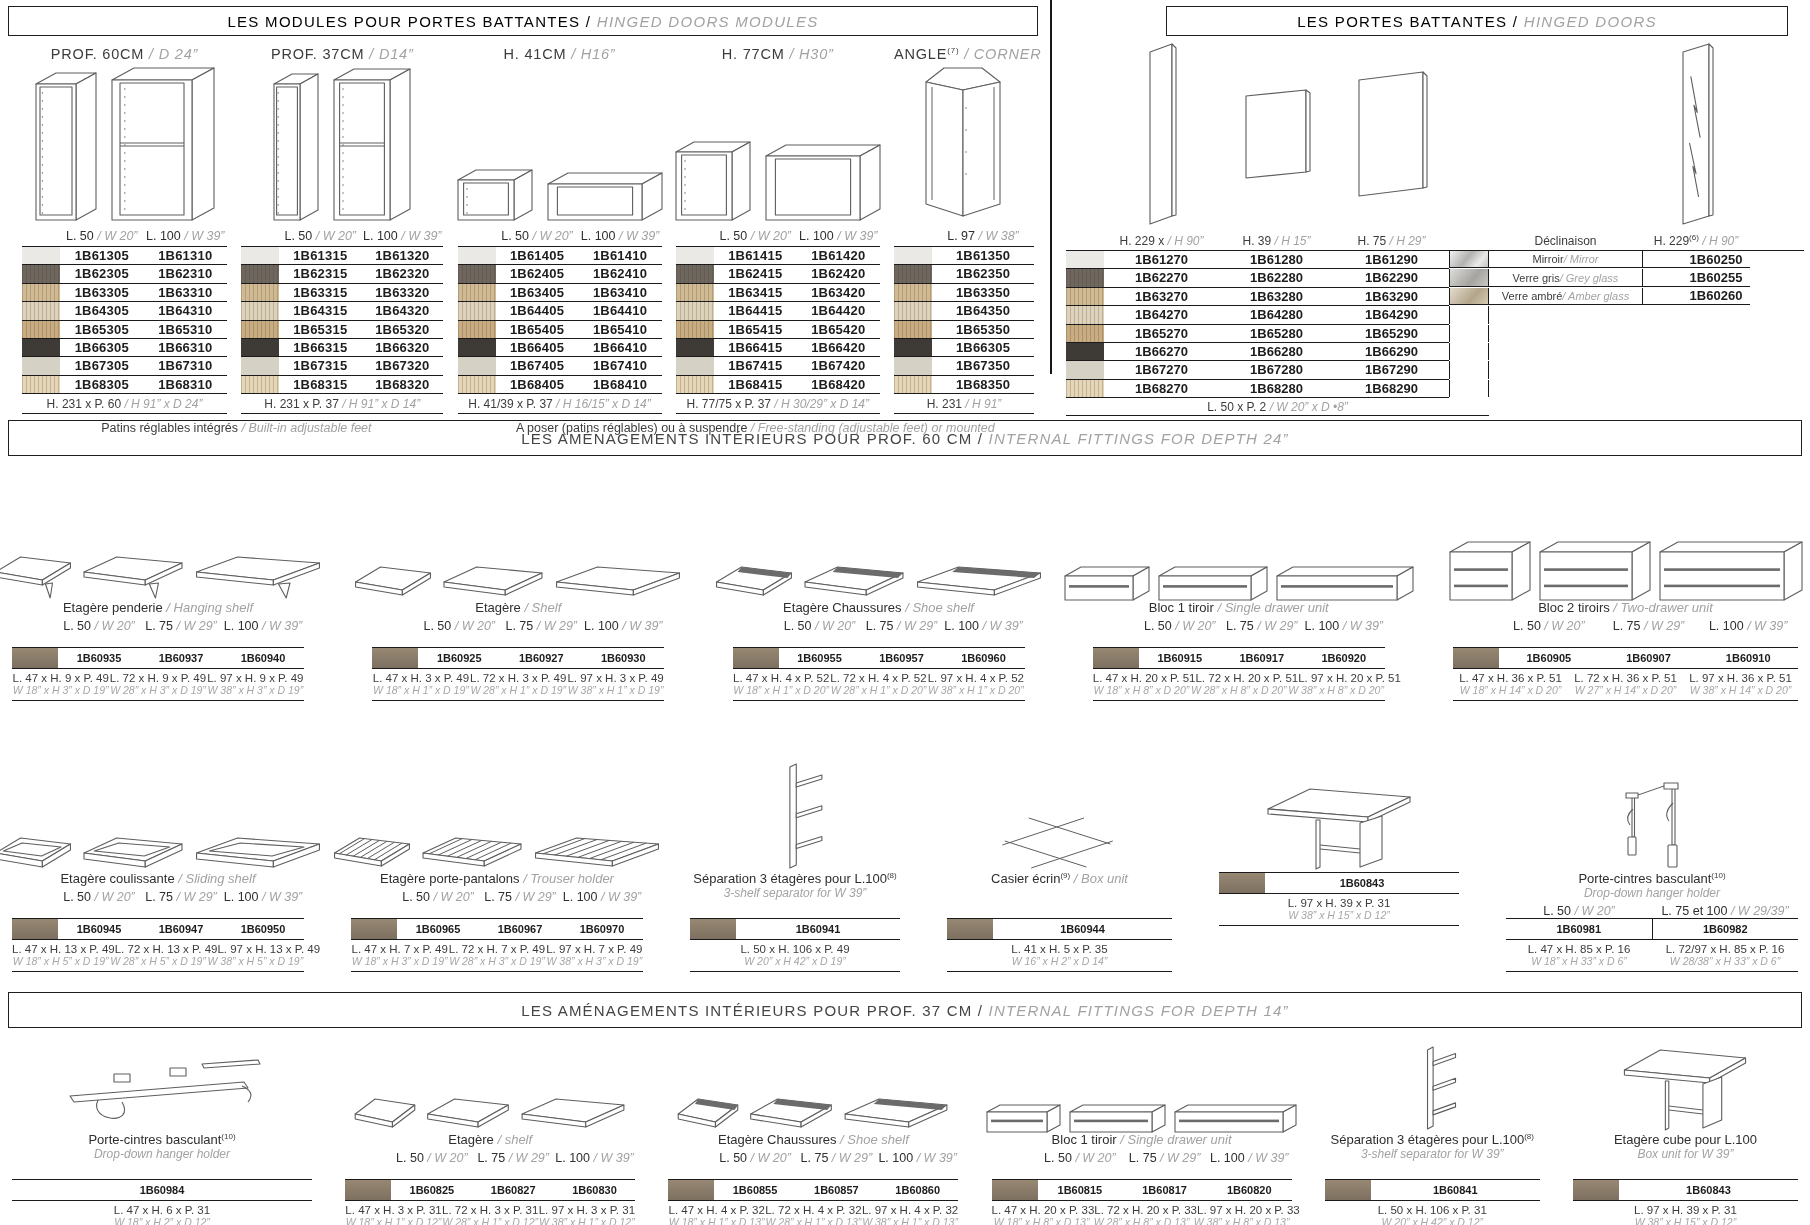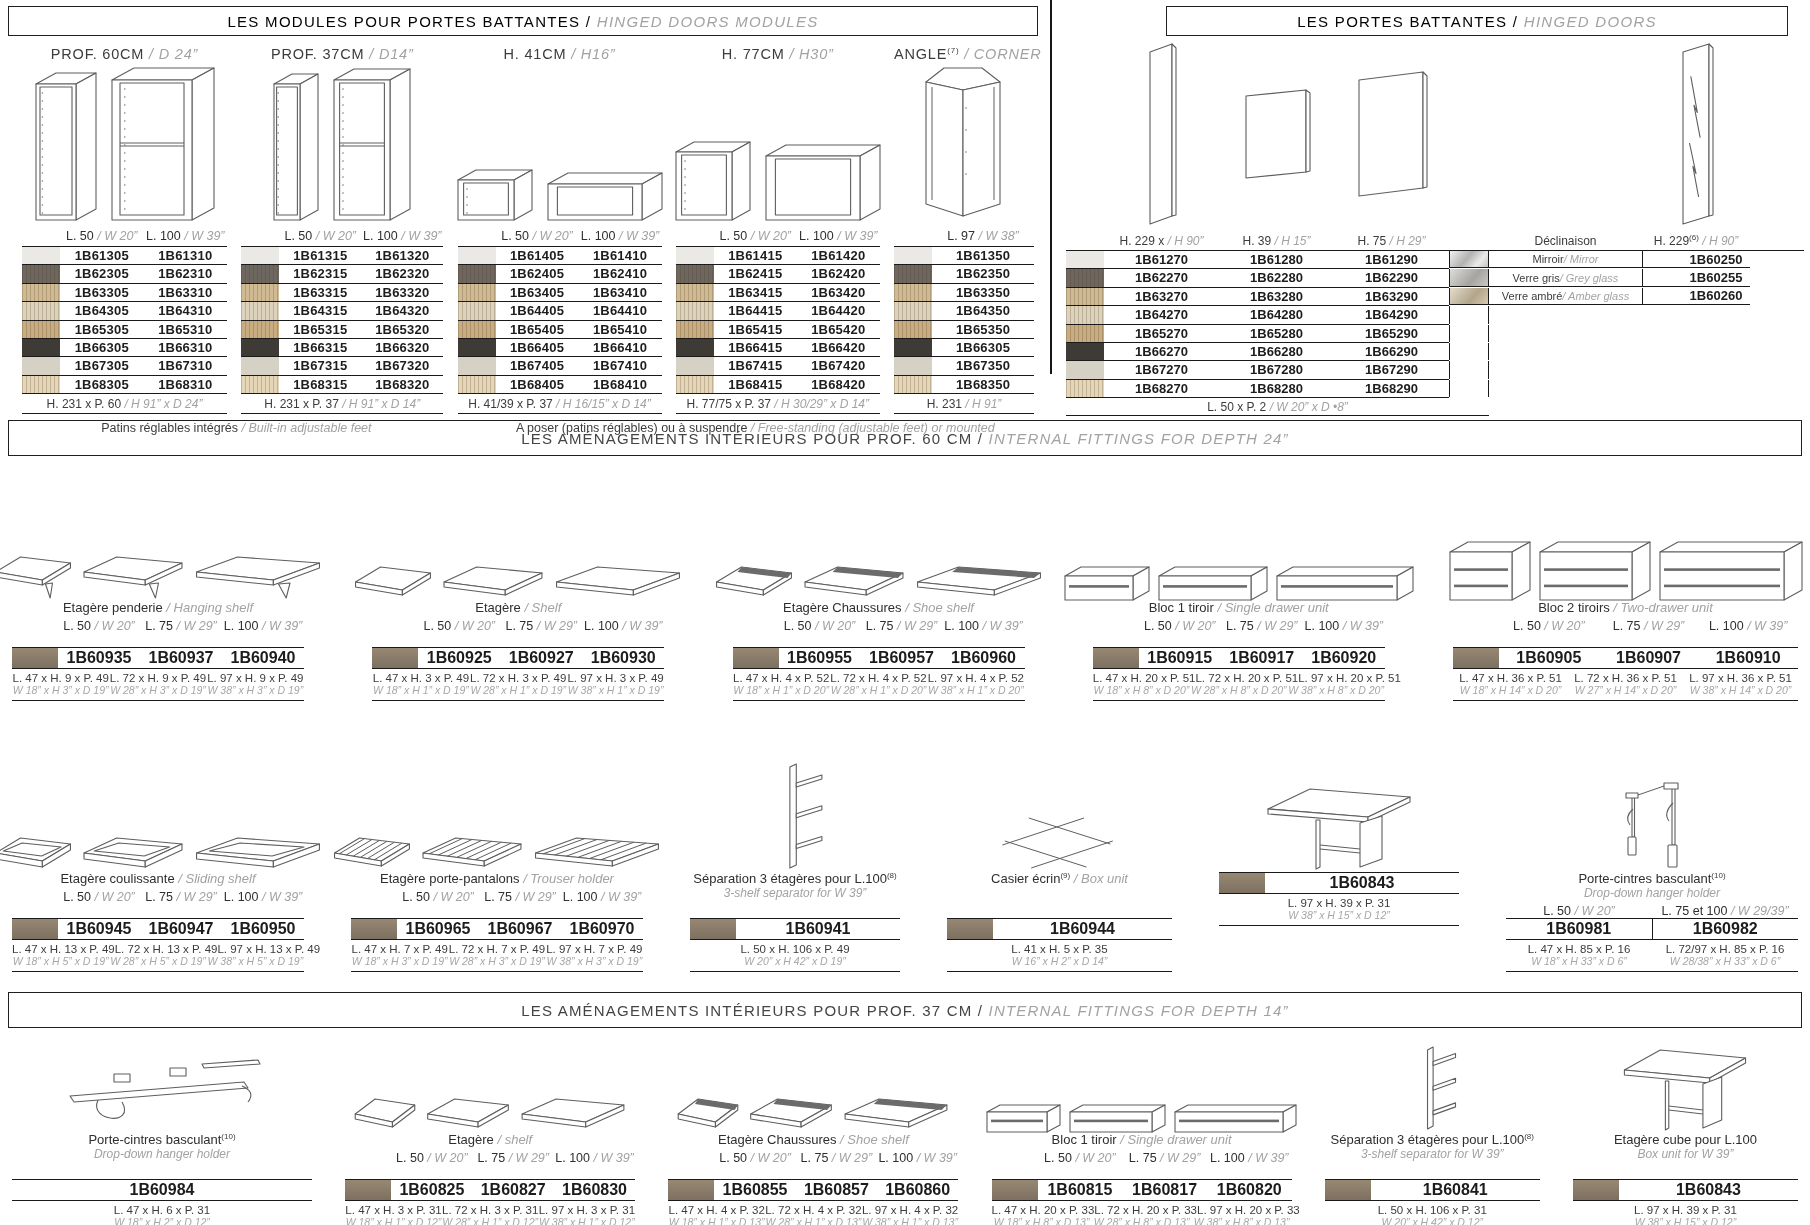--- a/index.html
+++ b/index.html
@@ -71,21 +71,21 @@
   .fg{display:flex;flex-direction:column;}
   .fg-draws{display:flex;align-items:flex-end;justify-content:center;gap:10px;}
   .fg-head{display:flex;flex-direction:column;justify-content:flex-start;height:46px;}
   .fg-label{text-align:center;font-size:13px;white-space:nowrap;}
   .fg-label .fr{color:#2e2e2e;}
   .fg-label.en2{color:#a2a2a2;font-style:italic;font-size:12px;}
   .fg-sizes{display:flex;margin:4px 0 3px;}
   .fg-sizes.pad{padding-left:46px;}
   .fg-table{display:flex;border-top:1.9px solid #1a1a1a;border-bottom:1.9px solid #1a1a1a;height:20px;align-items:stretch;margin-top:1px;}
   .fswatch{width:46px;background:linear-gradient(180deg,#978873,#7d7060);}
-  .fref{flex:1;text-align:center;font-weight:700;font-size:16px;color:#1c1c1c;line-height:20px;}
+  .fref{flex:1;text-align:center;font-weight:700;font-size:11px;color:#1c1c1c;line-height:20px;}
   .fref.vsep{border-left:1.2px solid #1a1a1a;}
   .fg-dims{display:flex;margin-top:3px;}
   .fg-dims .fd{flex:1;text-align:center;white-space:nowrap;}
   .fg-dims.m .fd{font-size:11.5px;color:#3c3c3c;}
   .fg-dims.i{margin-top:0;}
   .fg-dims.i .fd{font-size:10.5px;color:#a6a6a6;font-style:italic;}
   .fg-rule{border-bottom:1.4px solid #1a1a1a;margin-top:4px;}
 </style>
 </head>
 <body>

